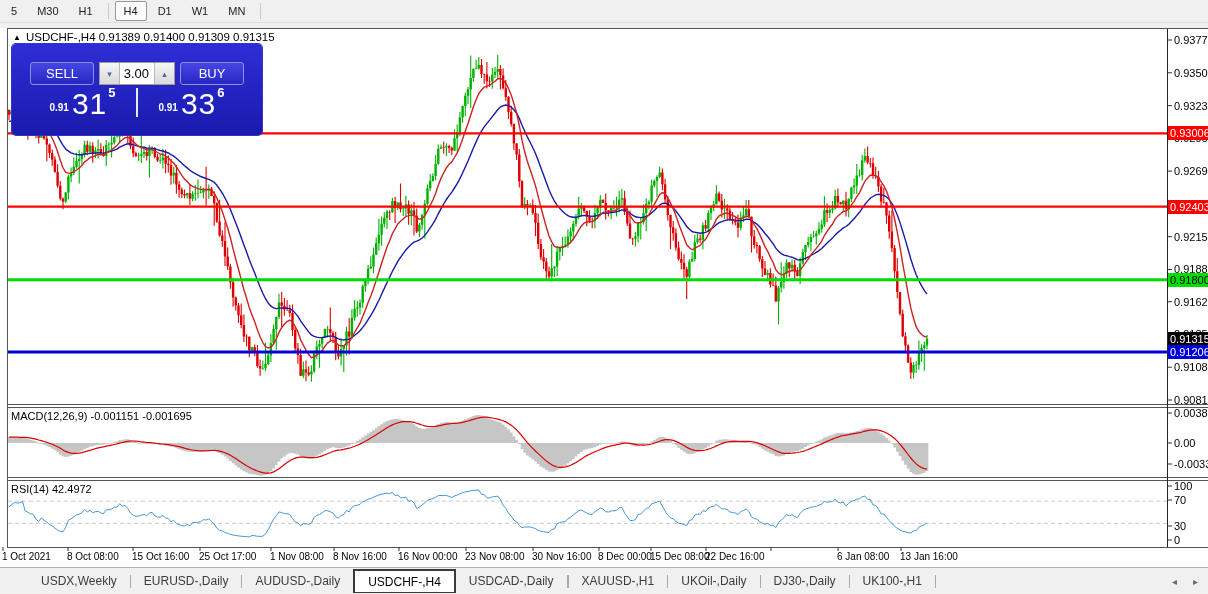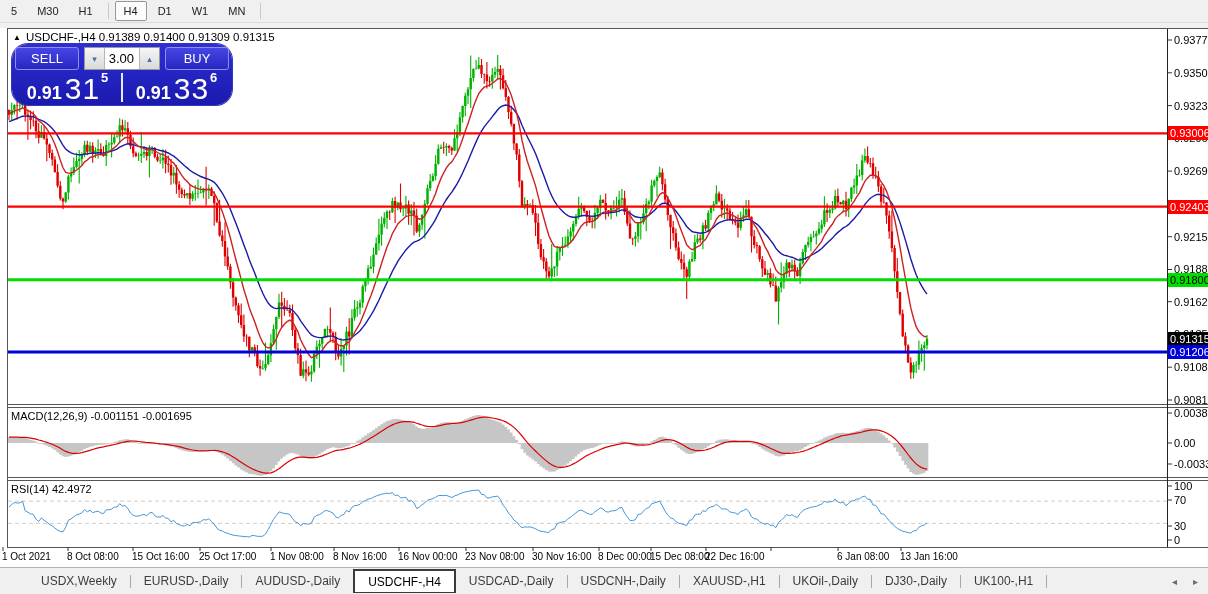--- a/index.html
+++ b/index.html
@@ -11,34 +11,34 @@
   .tf-btn.active{background:#fbfbfb;border:1px solid #979797;}
   .tb-sep{width:1px;height:16px;background:#c9c9c9;margin:0 5px;}
   .chart-title{position:absolute;left:13px;top:31px;font-size:11.5px;color:#000;z-index:6;white-space:nowrap;}
   .chart-title .tri{font-size:8px;margin-right:5px;position:relative;top:-1px;}
   svg{position:absolute;left:0;top:0;z-index:2;}
   .ptick{position:absolute;left:1174px;font-size:11px;color:#000;z-index:4;white-space:nowrap;}
   .pbadge{position:absolute;left:1168px;width:46px;height:14px;font-size:11px;line-height:14px;padding-left:2px;z-index:5;white-space:nowrap;}
   .ttick{position:absolute;top:551px;font-size:10px;color:#000;z-index:4;white-space:nowrap;}
   .indlabel{position:absolute;left:11px;font-size:11px;color:#000;z-index:5;white-space:nowrap;}
   
-  .tp{position:absolute;left:12px;top:44px;width:214px;border-radius:16px;background:linear-gradient(#2e2ed6,#1a1aae);padding:3px;z-index:7;box-shadow:0 0 0 1px #3535c0;}
+  .tp{position:absolute;left:12px;top:44px;width:214px;border-radius:4px;background:linear-gradient(#2e2ed6,#1a1aae);padding:18px;z-index:7;box-shadow:0 0 0 1px #3535c0;}
   .tp-row1{display:flex;height:23px;}
   .tp-btn{width:62px;display:flex;align-items:center;justify-content:center;color:#fff;font-size:13px;background:linear-gradient(#4646e6,#2727c2);border:1px solid #8f8fe8;border-radius:3px;cursor:default;}
   .tp-btn.sell{margin-right:5px;}
   .tp-btn.buy{margin-left:5px;}
   .tp-spin{flex:1;display:flex;background:#fff;border:1px solid #999;}
   .tp-spin-btn{width:19px;background:linear-gradient(#f6f6f6,#d9d9d9);color:#4a6ea8;font-size:9px;display:flex;align-items:center;justify-content:center;}
   .tp-spin-btn.dn{border-right:1px solid #b8b8b8;}
   .tp-spin-btn.up{border-left:1px solid #b8b8b8;}
   .tp-vol{flex:1;font-size:13px;color:#000;display:flex;align-items:center;justify-content:flex-end;padding-right:5px;}
   .tp-row2{display:flex;margin-top:3px;height:29px;}
   .tp-price{flex:1;display:flex;align-items:flex-end;justify-content:center;color:#fff;padding-bottom:1px;}
   .tp-div{width:2px;background:#e6e9ff;margin:0 1px;}
-  .tp-small{font-size:18px;font-weight:bold;margin-right:3px;line-height:16px;}
+  .tp-small{font-size:10px;font-weight:bold;margin-right:3px;line-height:16px;}
   .tp-big{font-size:30px;line-height:25px;font-weight:500;letter-spacing:1px;margin-top:37px;}
   .tp-sup{font-size:13px;font-weight:bold;align-self:flex-start;margin-top:-3px;margin-left:1px;}
   
   .tabbar{position:absolute;left:0;right:0;top:567px;height:27px;background:#f0f0f0;border-top:1px solid #b3b3b3;display:flex;align-items:center;padding-left:28px;font-size:12px;color:#3c3c3c;z-index:6;box-sizing:border-box;}
   .tab{padding:0 13px;height:26px;display:flex;align-items:center;white-space:nowrap;}
   .tab.active{background:#fff;border:2px solid #3a3a3a;border-bottom-width:1px;height:21px;color:#000;}
   .tab-sep{width:1px;height:13px;background:#a8a8a8;}
   .tab-arrows{margin-left:auto;margin-right:10px;display:flex;gap:16px;color:#6a6a6a;font-size:10px;}
   .tab-arrow{cursor:default;}
 </style>
@@ -218,21 +218,20 @@
 
   <div class="tabbar" id="tabbar">
       <div class="tab">USDX,Weekly</div>
       <div class="tab-sep"></div>
       <div class="tab">EURUSD-,Daily</div>
       <div class="tab-sep"></div>
       <div class="tab">AUDUSD-,Daily</div>
       <div class="tab active">USDCHF-,H4</div>
       <div class="tab">USDCAD-,Daily</div>
       <div class="tab-sep"></div>
-      <div class="tab">USDCNH-,Daily</div>
       <div class="tab-sep"></div>
       <div class="tab">XAUUSD-,H1</div>
       <div class="tab-sep"></div>
       <div class="tab">UKOil-,Daily</div>
       <div class="tab-sep"></div>
       <div class="tab">DJ30-,Daily</div>
       <div class="tab-sep"></div>
       <div class="tab">UK100-,H1</div>
       <div class="tab-sep"></div>
       <div class="tab-arrows">

